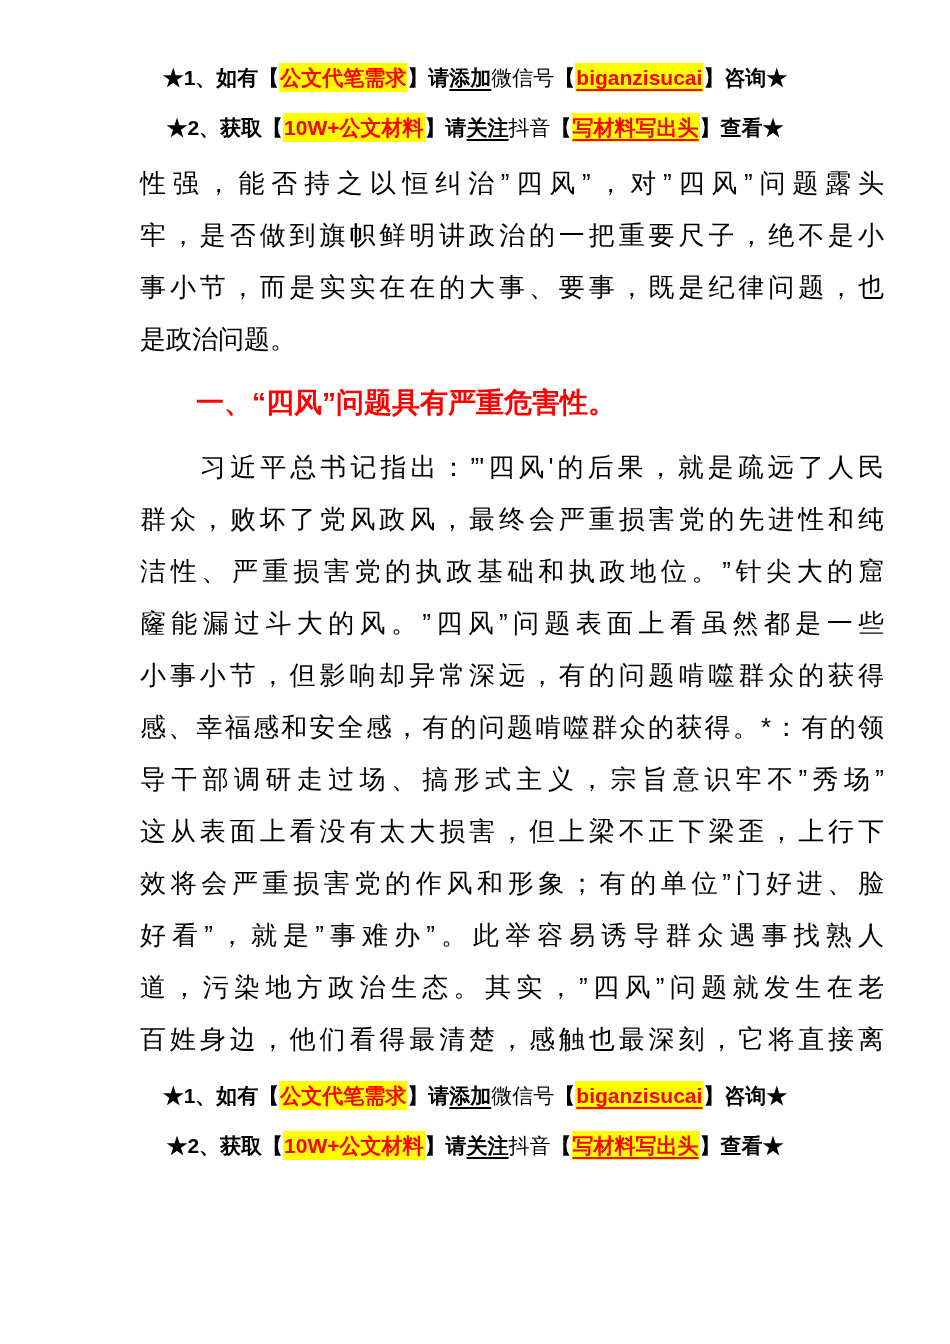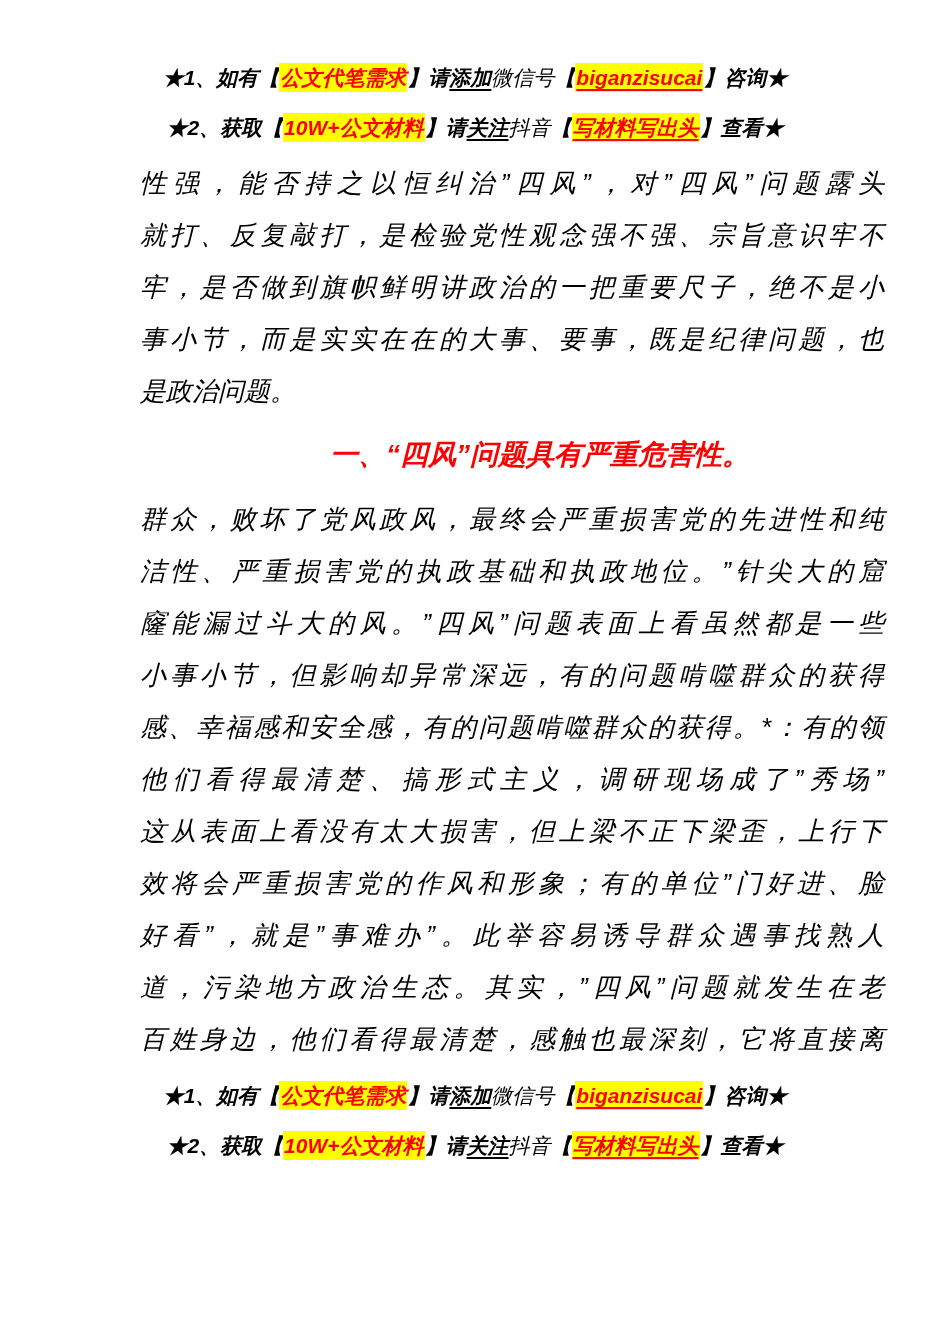--- a/index.html
+++ b/index.html
@@ -10,21 +10,20 @@
   }
   * { box-sizing: border-box; }
   html, body { margin: 0; padding: 0; background: #ffffff; }
   .page {
     position: relative;
     width: 950px;
     height: 1344px;
     background: var(--bg);
     font-family: "Liberation Sans", sans-serif;
     overflow: hidden;
-    font-style: italic;
   }
   
   .promo {
     text-align: center;
     font-size: 21px;
     font-weight: 700;
     color: var(--ink);
   }
   .promo-header { padding-top: 53px; }
   .promo-footer { margin-top: 6px; }
@@ -65,52 +64,52 @@
   .paragraph .line-last {
     text-align-last: left;
   }
   .section-heading {
     margin: 12px 0;
     font-size: 28px;
     font-weight: 700;
     line-height: 52px;
     color: var(--red);
     text-indent: 2em;
-    text-align: center;
+    text-align: left;
   }
   .paragraph-main { margin-top: 12px; }
 </style>
 </head>
 <body>
 
 <div class="page">
 
   <div class="promo promo-header">
     <div class="promo-line"><span class="seg seg-bold">★1、如有【</span><span class="seg seg-red-highlight">公文代笔需求</span><span class="seg seg-bold">】请</span><span class="seg seg-bold-underline">添加</span><span class="seg seg-regular">微信号</span><span class="seg seg-bold">【</span><span class="seg seg-red-highlight-underline">biganzisucai</span><span class="seg seg-bold">】咨询★</span></div>
     <div class="promo-line"><span class="seg seg-bold">★2、获取【</span><span class="seg seg-red-highlight">10W+公文材料</span><span class="seg seg-bold">】请</span><span class="seg seg-bold-underline">关注</span><span class="seg seg-regular">抖音</span><span class="seg seg-bold">【</span><span class="seg seg-red-highlight-underline">写材料写出头</span><span class="seg seg-bold">】查看★</span></div>
   </div>
 
   <div class="doc">
     <div class="paragraph">
         <div class="line">性强，能否持之以恒纠治”四风”，对”四风”问题露头</div>
-        <div class="line">就打、反复敲打，是检验党性观念强不强、宗旨意识牢不</div>
         <div class="line">牢，是否做到旗帜鲜明讲政治的一把重要尺子，绝不是小</div>
         <div class="line">事小节，而是实实在在的大事、要事，既是纪律问题，也</div>
         <div class="line line-last">是政治问题。</div>
       </div>
 
     <h2 class="section-heading">一、“四风”问题具有严重危害性。</h2>
 
     <div class="paragraph paragraph-main">
+        <div class="line">　　习近平总书记指出：”'四风'的后果，就是疏远了人民</div>
         <div class="line">群众，败坏了党风政风，最终会严重损害党的先进性和纯</div>
         <div class="line">洁性、严重损害党的执政基础和执政地位。”针尖大的窟</div>
         <div class="line">窿能漏过斗大的风。”四风”问题表面上看虽然都是一些</div>
         <div class="line">小事小节，但影响却异常深远，有的问题啃噬群众的获得</div>
         <div class="line">感、幸福感和安全感，有的问题啃噬群众的获得。*：有的领</div>
-        <div class="line">他们看得最清楚、搞形式主义，调研现场成了”秀场”</div>
+        <div class="line">导干部调研走过场、搞形式主义，宗旨意识牢不”秀场”</div>
         <div class="line">这从表面上看没有太大损害，但上梁不正下梁歪，上行下</div>
         <div class="line">效将会严重损害党的作风和形象；有的单位”门好进、脸</div>
         <div class="line">好看”，就是”事难办”。此举容易诱导群众遇事找熟人</div>
         <div class="line">道，污染地方政治生态。其实，”四风”问题就发生在老</div>
         <div class="line">百姓身边，他们看得最清楚，感触也最深刻，它将直接离</div>
       </div>
   </div>
 
   <div class="promo promo-footer">
     <div class="promo-line"><span class="seg seg-bold">★1、如有【</span><span class="seg seg-red-highlight">公文代笔需求</span><span class="seg seg-bold">】请</span><span class="seg seg-bold-underline">添加</span><span class="seg seg-regular">微信号</span><span class="seg seg-bold">【</span><span class="seg seg-red-highlight-underline">biganzisucai</span><span class="seg seg-bold">】咨询★</span></div>

